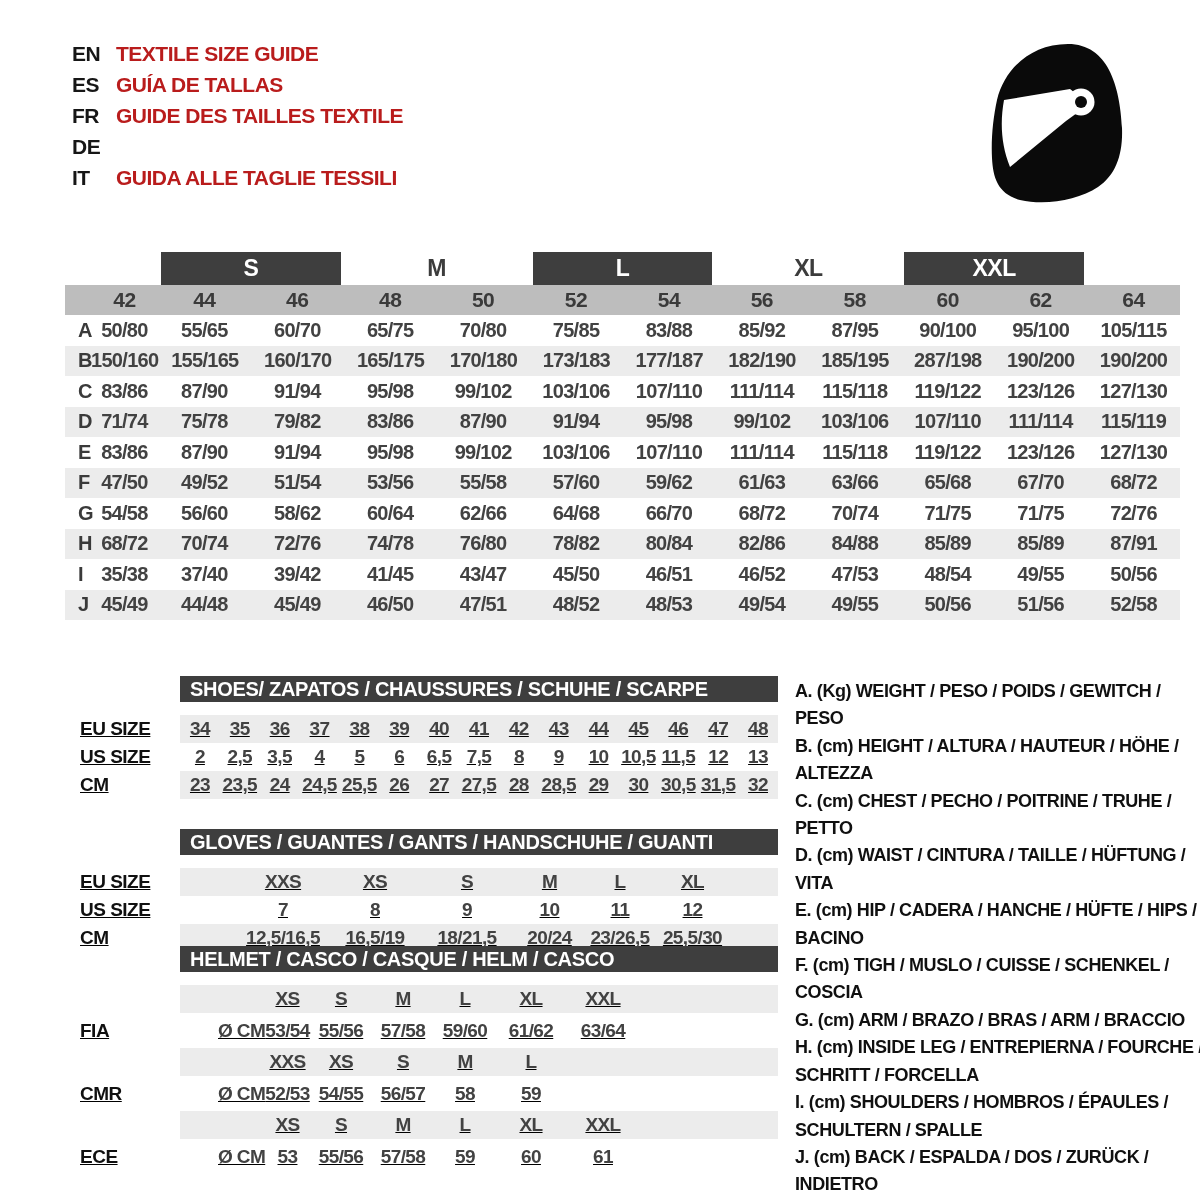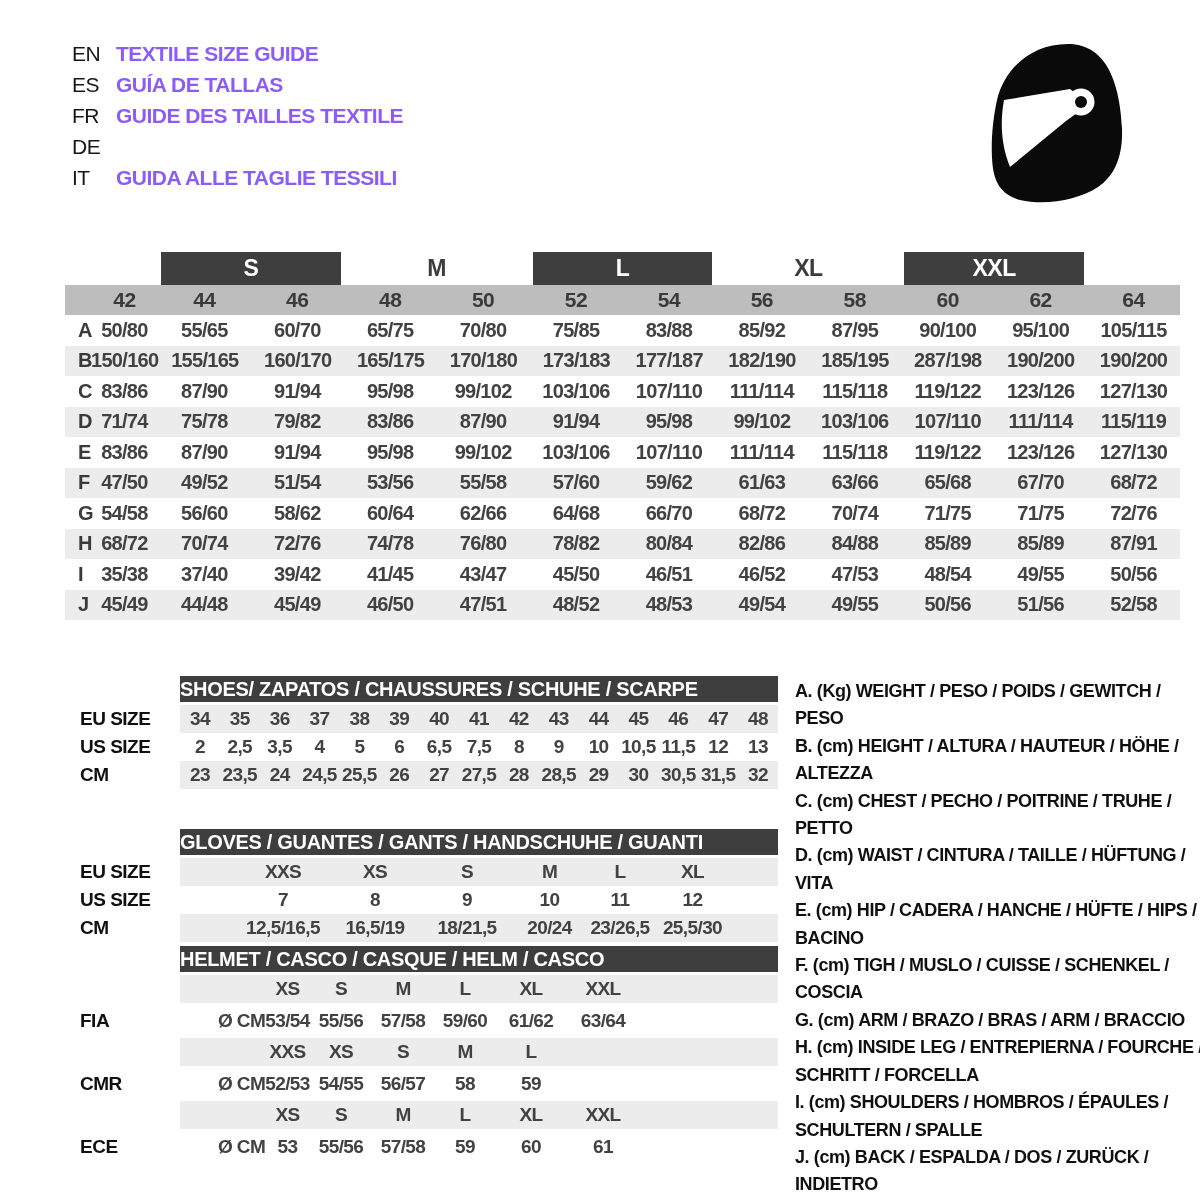--- a/index.html
+++ b/index.html
@@ -2,22 +2,22 @@
 <html><head>
 <meta charset="utf-8">
 <style>
   html,body{margin:0;padding:0;}
   body{width:1200px;height:1200px;background:#fff;font-family:"Liberation Sans",sans-serif;}
   .page{position:relative;width:1200px;height:1200px;background:#fff;overflow:hidden;}
 
   
   .lang{position:absolute;left:72px;top:38px;}
   .lang-row{display:flex;height:31px;align-items:center;}
-  .lang-code{width:44px;font-weight:normal;font-size:21px;color:#161616;letter-spacing:-0.5px;}
-  .lang-label{font-weight:bold;font-size:21px;color:#8b5cf6;letter-spacing:-0.5px;white-space:nowrap;}
+  .lang-code{width:44px;font-weight:bold;font-size:21px;color:#161616;letter-spacing:-0.5px;}
+  .lang-label{font-weight:bold;font-size:21px;color:#b91c1c;letter-spacing:-0.5px;white-space:nowrap;}
 
   
   .helmet-logo{position:absolute;left:980px;top:38px;width:150px;height:172px;}
 
   
   .main-table{position:absolute;left:65px;top:252px;width:1115px;}
   .size-bar{display:grid;grid-template-columns:repeat(12,1fr);height:33px;}
   .size-group{display:flex;align-items:center;justify-content:center;font-weight:bold;font-size:23px;letter-spacing:-0.5px;}
   .size-group.dark{background:#3e3e3e;color:#fff;margin:0 3px;}
   .size-group.plain{color:#3c3c3c;}
@@ -25,22 +25,22 @@
   .num-cell{text-align:center;font-weight:bold;font-size:21px;color:#3a3a3a;letter-spacing:-0.5px;}
   .t-row{position:relative;display:grid;grid-template-columns:repeat(12,1fr);height:30.5px;align-items:center;}
   .t-row.stripe{background:#ececec;}
   .row-letter{position:absolute;left:13px;font-weight:bold;font-size:20px;color:#3a3a3a;}
   .t-cell{text-align:center;font-weight:bold;font-size:20px;color:#424242;letter-spacing:-0.7px;white-space:nowrap;}
   .c0{padding-left:26px;}
 
   
   .section{position:absolute;left:65px;width:713px;}
   .sec-header{margin-left:115px;height:26px;background:#3e3e3e;color:#fff;display:flex;align-items:center;}
-  .sec-title{font-weight:bold;font-size:20px;letter-spacing:-0.3px;white-space:nowrap;}
-  .sec-body{margin-top:3px;}
+  .sec-title{font-weight:bold;font-size:20px;letter-spacing:-0.3px;padding-left:10px;white-space:nowrap;}
+  .sec-body{margin-top:13px;text-decoration:underline;}
   .sec-row{display:flex;align-items:stretch;height:28px;}
   .sec-row.h-val{height:35px;}
   .sec-label{width:115px;display:flex;align-items:center;padding-left:15px;box-sizing:border-box;
              font-weight:bold;font-size:19px;color:#101010;letter-spacing:-0.5px;}
   .sec-values{width:598px;display:grid;align-items:center;}
   .sec-values.gray{background:#ececec;}
   .sec-cell{text-align:center;font-weight:bold;font-size:19px;color:#424242;letter-spacing:-0.6px;white-space:nowrap;}
   .shoes-grid{grid-template-columns:repeat(15,1fr);}
   .gloves-grid{grid-template-columns:92px 92px 92px 73px 68px 77px;padding-left:57px;box-sizing:border-box;}
   .helm-grid{grid-template-columns:85px 45px 62px 62px 62px 70px 74px;}

